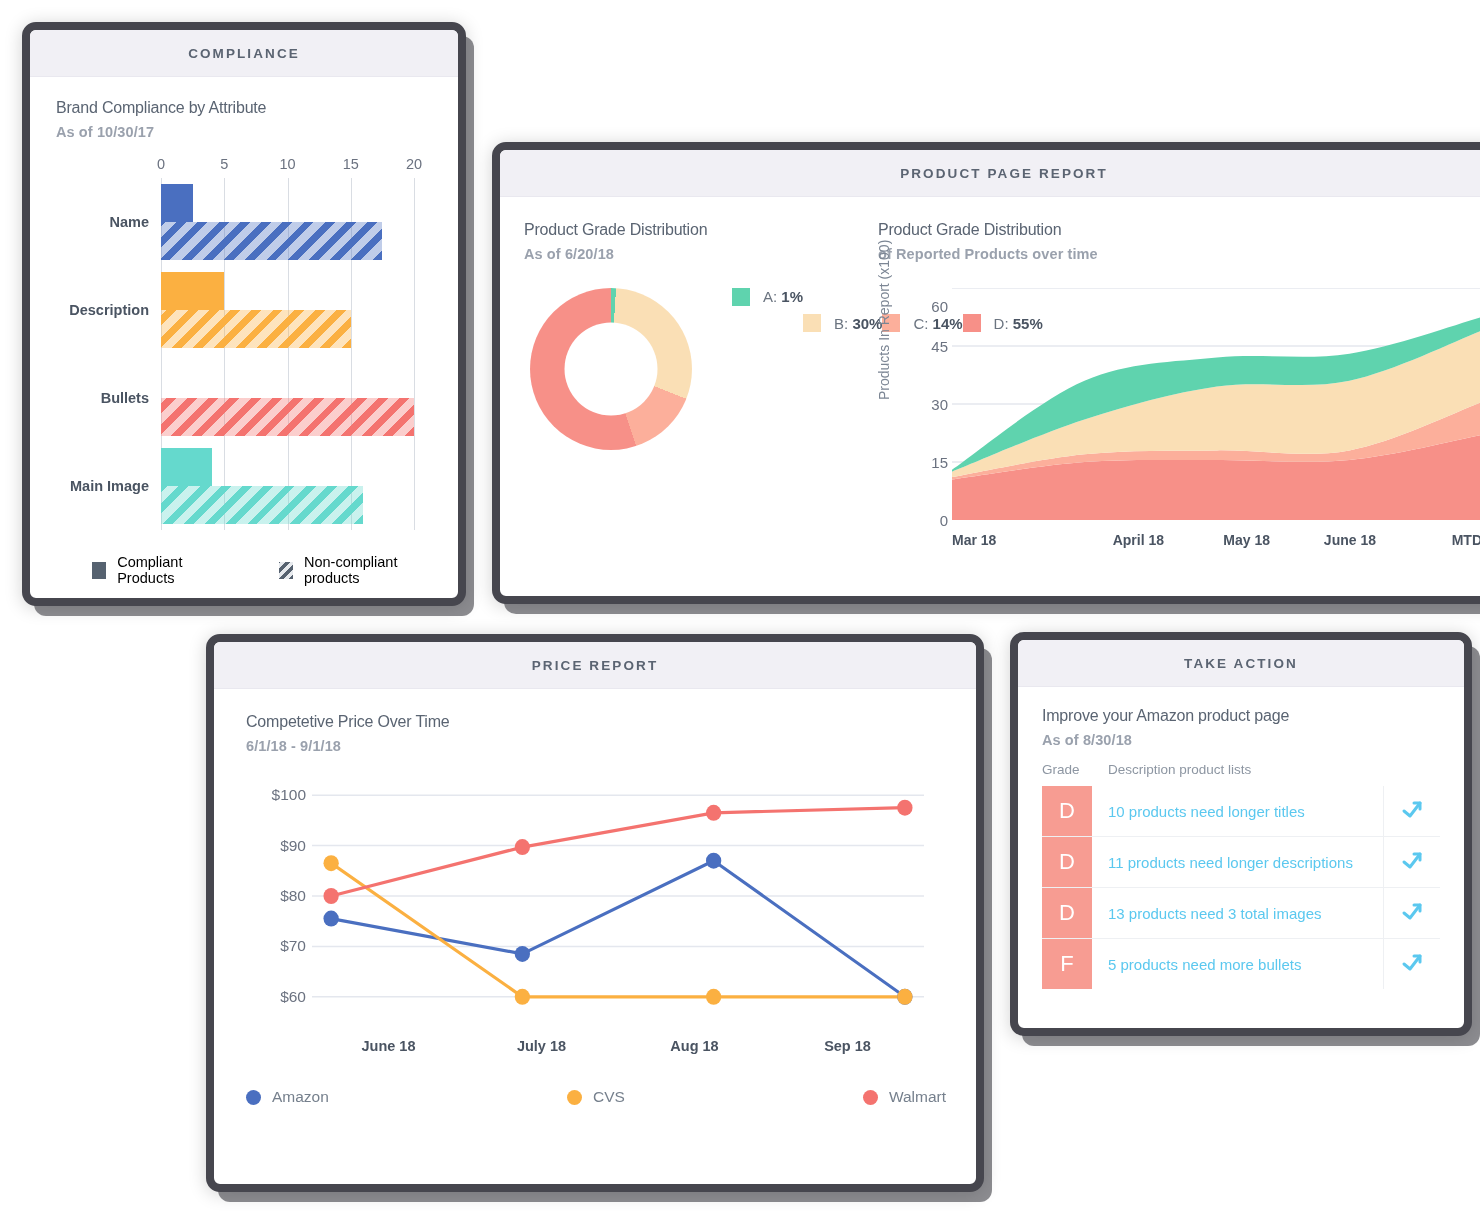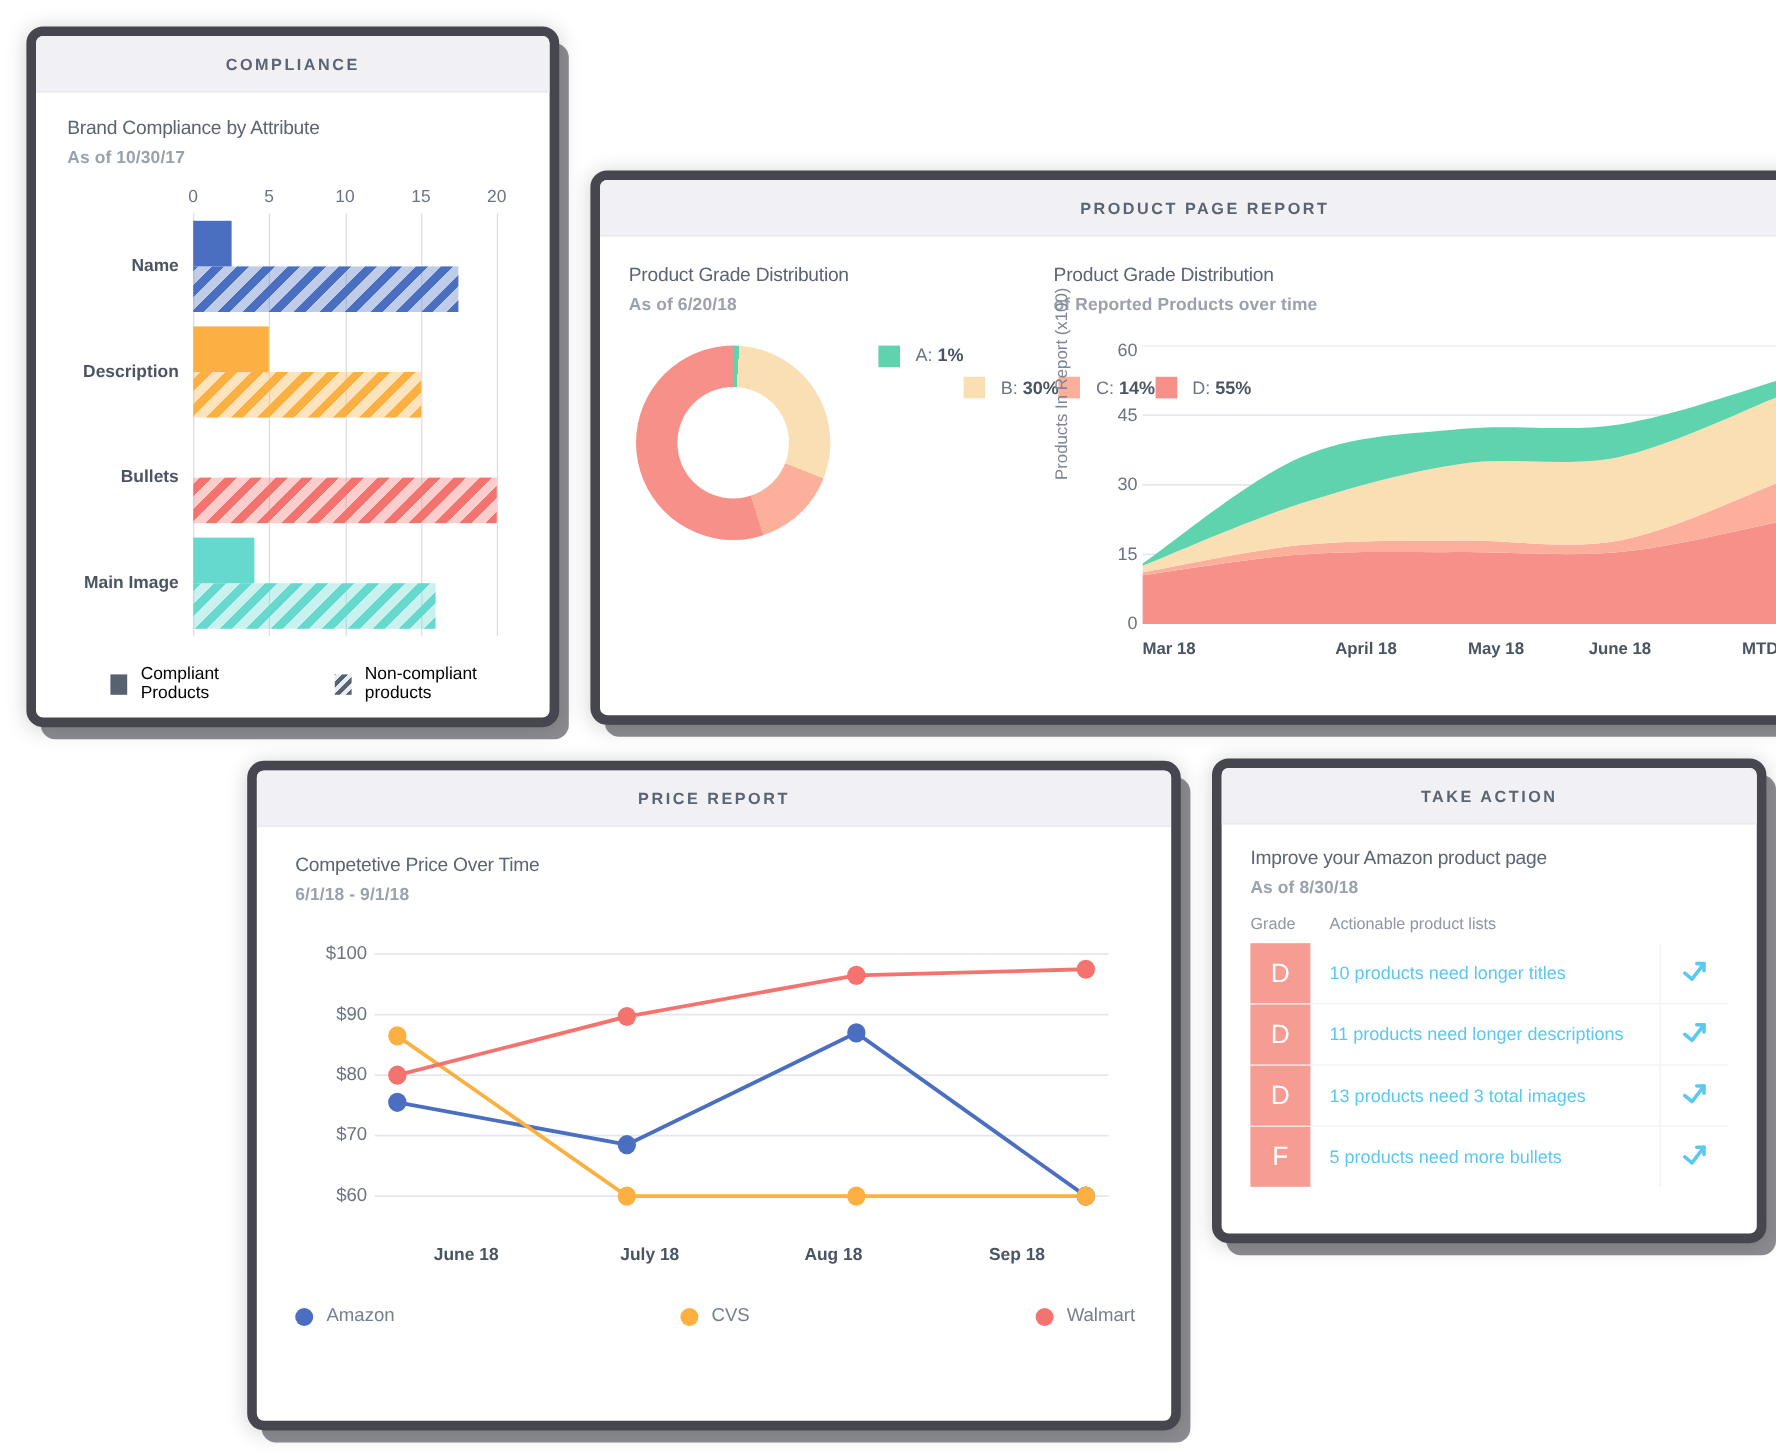--- a/index.html
+++ b/index.html
@@ -338,21 +338,21 @@
         <div class="chart-title">Product Grade Distribution</div>
         <div class="chart-sub">of Reported Products over time</div>
         <div class="area-chart">
           <div class="ylab-rot">Products In Report (x100)</div>
           <div class="area-plotwrap">
             <div class="area-yticks" id="areaYTicks">
                 <span style="top: 232px;">0</span>
                 <span style="top: 174px;">15</span>
                 <span style="top: 116px;">30</span>
                 <span style="top: 58px;">45</span>
-                <span style="top: 4px;">60</span>
+                <span style="top: 18px;">60</span>
               </div>
             <div class="area-svgbox" id="areaSvgBox"><svg width="100%" height="232" viewBox="0 0 540 232" preserveAspectRatio="none">
                   <line x1="0" y1="232" x2="540" y2="232" stroke="#e4e7ee" stroke-width="1.5"></line>
                   <line x1="0" y1="174" x2="540" y2="174" stroke="#e4e7ee" stroke-width="1.5"></line>
                   <line x1="0" y1="116" x2="540" y2="116" stroke="#e4e7ee" stroke-width="1.5"></line>
                   <line x1="0" y1="58" x2="540" y2="58" stroke="#e4e7ee" stroke-width="1.5"></line>
                   <line x1="0" y1="0" x2="540" y2="0" stroke="#e4e7ee" stroke-width="1.5"></line>
                   <path d="M0,191.4 C22.50,188.50 90.00,177.22 135.00,174.00 C180.00,170.78 225.00,172.39 270.00,172.07 C315.00,171.74 360.00,176.26 405.00,172.07 C450.00,167.88 517.50,151.12 540.00,146.93 L540,232 C517.50,232.00 450.00,232.00 405.00,232.00 C360.00,232.00 315.00,232.00 270.00,232.00 C225.00,232.00 180.00,232.00 135.00,232.00 C90.00,232.00 22.50,232.00 0.00,232.00 Z" fill="#f79088"></path>
                   <path d="M0,189.07999999999998 C22.50,185.28 90.00,170.71 135.00,166.27 C180.00,161.82 225.00,163.04 270.00,162.40 C315.00,161.76 360.00,170.46 405.00,162.40 C450.00,154.34 517.50,122.12 540.00,114.07 L540,146.93333333333334 C517.50,151.12 450.00,167.88 405.00,172.07 C360.00,176.26 315.00,171.74 270.00,172.07 C225.00,172.39 180.00,170.78 135.00,174.00 C90.00,177.22 22.50,188.50 0.00,191.40 Z" fill="#fcaf9b"></path>
                   <path d="M0,183.66666666666666 C22.50,174.97 90.00,145.64 135.00,131.47 C180.00,117.29 225.00,105.04 270.00,98.60 C315.00,92.16 360.00,102.14 405.00,92.80 C450.00,83.46 517.50,50.91 540.00,42.53 L540,114.06666666666668 C517.50,122.12 450.00,154.34 405.00,162.40 C360.00,170.46 315.00,161.76 270.00,162.40 C225.00,163.04 180.00,161.82 135.00,166.27 C90.00,170.71 22.50,185.28 0.00,189.08 Z" fill="#fadfb5"></path>
@@ -442,21 +442,21 @@
       <span class="title">TAKE ACTION</span>
     </div>
     <div class="inner">
       <div class="chart-title">Improve your Amazon product page</div>
       <div class="chart-sub">As of 8/30/18</div>
 
       <table class="act-table">
         <thead>
           <tr>
             <th class="g">Grade</th>
-            <th colspan="2" style="padding-left:16px">Actionable product lists</th>
+            <th colspan="2" style="padding-left:16px">Description product lists</th>
           </tr>
         </thead>
         <tbody id="actBody">
             <tr class="act-row">
               <td class="grade-cell" style="background: rgb(247, 156, 146);">D</td>
               <td class="act-link" style="color: rgb(91, 200, 239);">10 products need longer titles</td>
               <td class="act-arrow"><span class="arrow-ico"><svg width="22" height="22" viewBox="0 0 22 22">
                     <path d="M3 13 L9 18 L19 5" fill="none" stroke="#5bc8ef" stroke-width="3" stroke-linecap="round" stroke-linejoin="round"></path>
                     <path d="M19 5 L13 5 M19 5 L19 11" fill="none" stroke="#5bc8ef" stroke-width="3" stroke-linecap="round"></path>
                   </svg></span></td>

